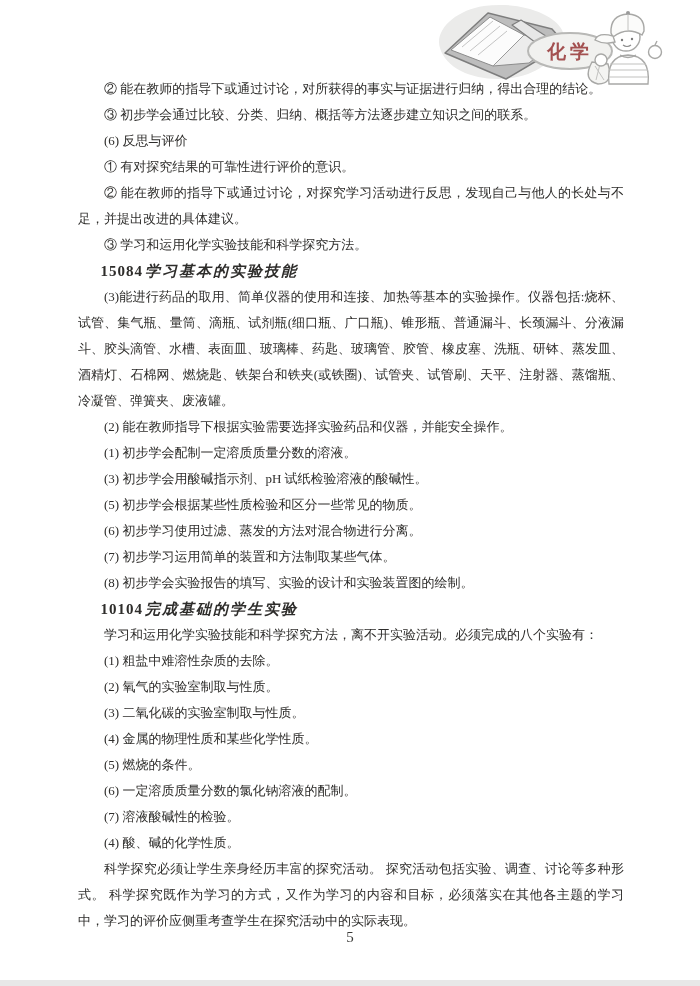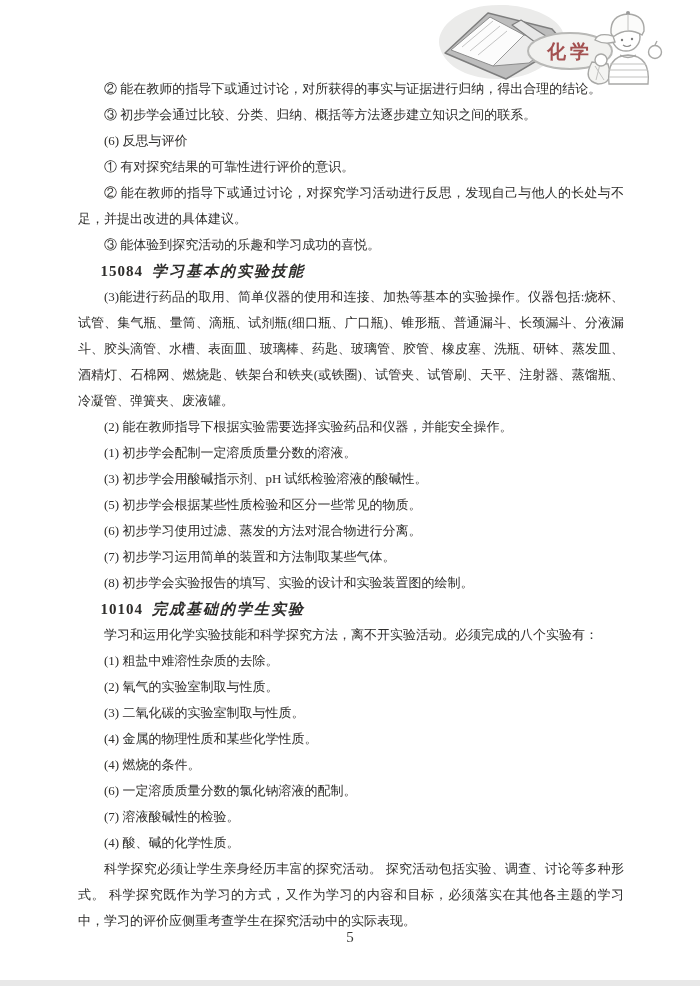--- a/index.html
+++ b/index.html
@@ -22,21 +22,21 @@
     font-size:13px; line-height:26px;
     text-align:justify;
   }
   .para { margin:0; text-indent:2em; }
   .heading {
     margin:0; font-size:15px; line-height:26px;
     font-weight:bold; text-indent:1.5em;
   }
   .h-num { font-style:normal; letter-spacing:1px; }
   .h-title {
-    font-style:italic; margin-left:9px; letter-spacing:2px;
+    font-style:italic; margin-left:2px; letter-spacing:2px;
     font-family:"Liberation Serif","DejaVu Serif",serif;
   }
   .page-number {
     position:absolute; bottom:34px; left:0; right:0;
     text-align:center; font-size:15px; color:#3a3a38;
   }
   svg text { font-family:"Liberation Serif","DejaVu Serif",serif; }
 </style>
 </head>
 <body>
@@ -99,41 +99,41 @@
       </g>
     </svg>
   </div>
 
   <main class="content">
     <p class="para">② 能在教师的指导下或通过讨论，对所获得的事实与证据进行归纳，得出合理的结论。</p>
     <p class="para">③ 初步学会通过比较、分类、归纳、概括等方法逐步建立知识之间的联系。</p>
     <p class="para">(6) 反思与评价</p>
     <p class="para">① 有对探究结果的可靠性进行评价的意识。</p>
     <p class="para">② 能在教师的指导下或通过讨论，对探究学习活动进行反思，发现自己与他人的长处与不足，并提出改进的具体建议。</p>
-    <p class="para">③ 能体验到探究活动的乐趣和学习成功的喜悦。</p>
+    <p class="para">③ 学习和运用化学实验技能和科学探究方法。</p>
     <h3 class="heading">
       <span class="h-num">15084</span><span class="h-title">学习基本的实验技能</span>
     </h3>
     <p class="para">(3)能进行药品的取用、简单仪器的使用和连接、加热等基本的实验操作。仪器包括:烧杯、试管、集气瓶、量筒、滴瓶、试剂瓶(细口瓶、广口瓶)、锥形瓶、普通漏斗、长颈漏斗、分液漏斗、胶头滴管、水槽、表面皿、玻璃棒、药匙、玻璃管、胶管、橡皮塞、洗瓶、研钵、蒸发皿、酒精灯、石棉网、燃烧匙、铁架台和铁夹(或铁圈)、试管夹、试管刷、天平、注射器、蒸馏瓶、冷凝管、弹簧夹、废液罐。</p>
     <p class="para">(2) 能在教师指导下根据实验需要选择实验药品和仪器，并能安全操作。</p>
     <p class="para">(1) 初步学会配制一定溶质质量分数的溶液。</p>
     <p class="para">(3) 初步学会用酸碱指示剂、pH 试纸检验溶液的酸碱性。</p>
     <p class="para">(5) 初步学会根据某些性质检验和区分一些常见的物质。</p>
     <p class="para">(6) 初步学习使用过滤、蒸发的方法对混合物进行分离。</p>
     <p class="para">(7) 初步学习运用简单的装置和方法制取某些气体。</p>
     <p class="para">(8) 初步学会实验报告的填写、实验的设计和实验装置图的绘制。</p>
     <h3 class="heading">
       <span class="h-num">10104</span><span class="h-title">完成基础的学生实验</span>
     </h3>
     <p class="para">学习和运用化学实验技能和科学探究方法，离不开实验活动。必须完成的八个实验有：</p>
     <p class="para">(1) 粗盐中难溶性杂质的去除。</p>
     <p class="para">(2) 氧气的实验室制取与性质。</p>
     <p class="para">(3) 二氧化碳的实验室制取与性质。</p>
     <p class="para">(4) 金属的物理性质和某些化学性质。</p>
-    <p class="para">(4) 燃烧的条件。</p>
+    <p class="para">(5) 燃烧的条件。</p>
     <p class="para">(6) 一定溶质质量分数的氯化钠溶液的配制。</p>
     <p class="para">(7) 溶液酸碱性的检验。</p>
     <p class="para">(4) 酸、碱的化学性质。</p>
     <p class="para">科学探究必须让学生亲身经历丰富的探究活动。 探究活动包括实验、调查、讨论等多种形式。 科学探究既作为学习的方式，又作为学习的内容和目标，必须落实在其他各主题的学习中，学习的评价应侧重考查学生在探究活动中的实际表现。</p>
   </main>
 
   <footer>
     <div class="page-number">5</div>
   </footer>
 

